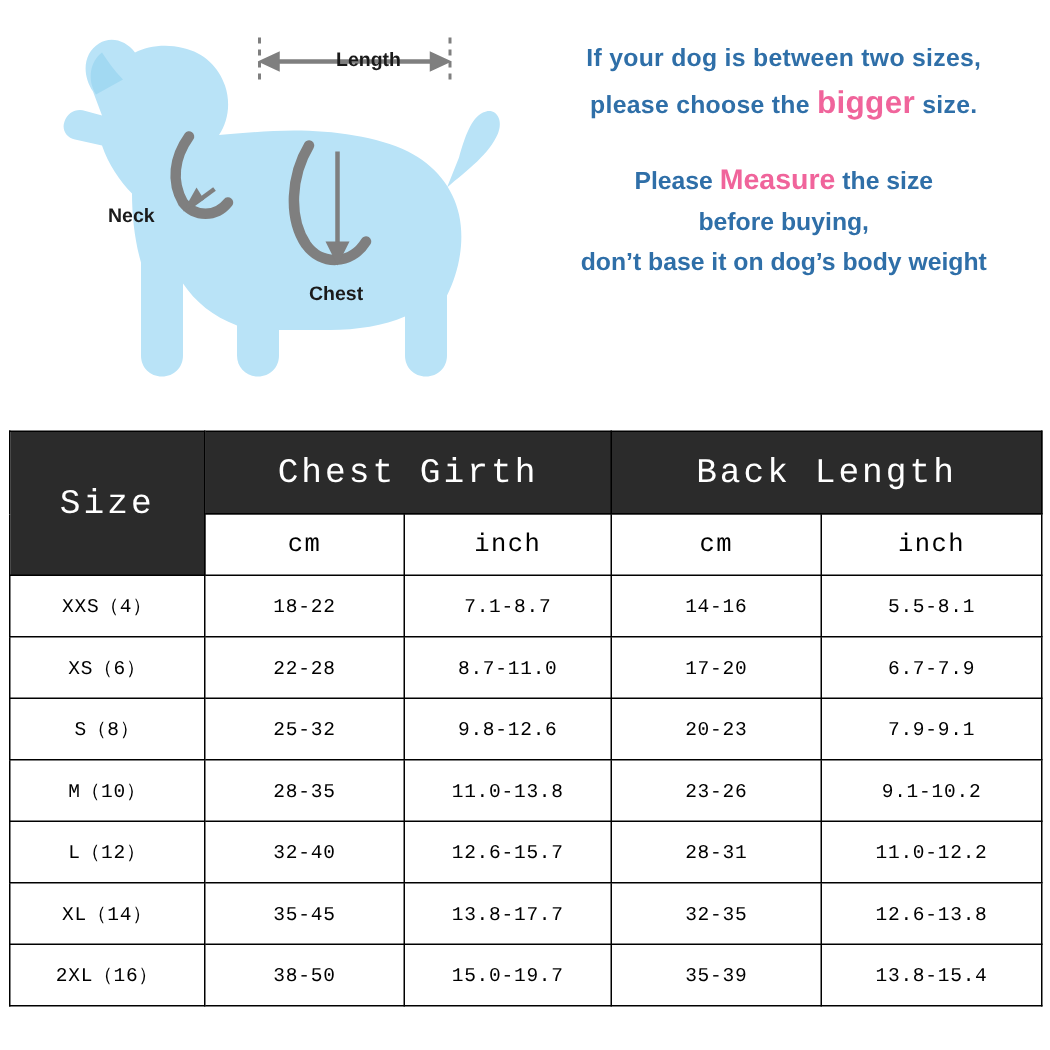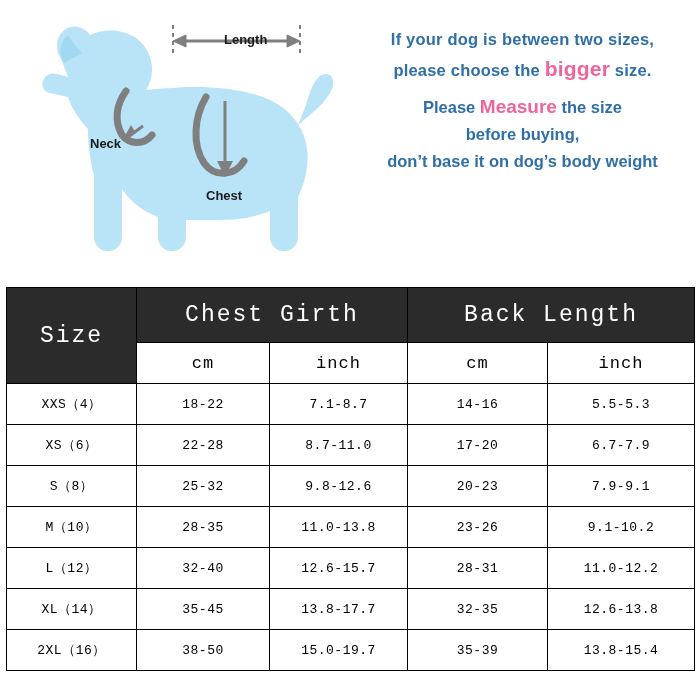--- a/index.html
+++ b/index.html
@@ -57,42 +57,42 @@
     line-height: 30px;
     letter-spacing: .2px;
     text-align: center;
   }
   .bigger {
     color: #f0649b;
     font-size: 21px;
     font-weight: bold;
   }
   .para2 {
-    margin-top: 8px;
+    margin-top: 22px;
     font-size: 16.5px;
     font-weight: bold;
     color: #2f6fa8;
     line-height: 27px;
   }
   .measure {
     color: #f0649b;
     font-size: 19px;
     font-weight: bold;
   }
 
   
   .lbl {
     position: absolute;
     font-size: 13px;
     font-weight: bold;
     color: #1a1a1a;
     font-family: "Liberation Sans", sans-serif;
   }
   .lbl-length { left: 190px; top: 27px; margin-left: 24px; }
-  .lbl-neck   { left: 62px;  top: 131px; margin-left: 18px; }
+  .lbl-neck   { left: 62px;  top: 131px; }
   .lbl-chest  { left: 196px; top: 183px; }
 
   
   .table-wrap {
     position: absolute;
     left: 6px;
     top: 287px;
     width: 688px;
   }
   table.size-table {
@@ -244,21 +244,21 @@
           <td>cm</td>
           <td>inch</td>
         </tr>
       </thead>
       <tbody>
         <tr class="data">
           <td>XXS（4）</td>
           <td>18-22</td>
           <td>7.1-8.7</td>
           <td>14-16</td>
-          <td>5.5-5.3</td>
+          <td>5.5-8.1</td>
         </tr>
         <tr class="data">
           <td>XS（6）</td>
           <td>22-28</td>
           <td>8.7-11.0</td>
           <td>17-20</td>
           <td>6.7-7.9</td>
         </tr>
         <tr class="data">
           <td>S（8）</td>

